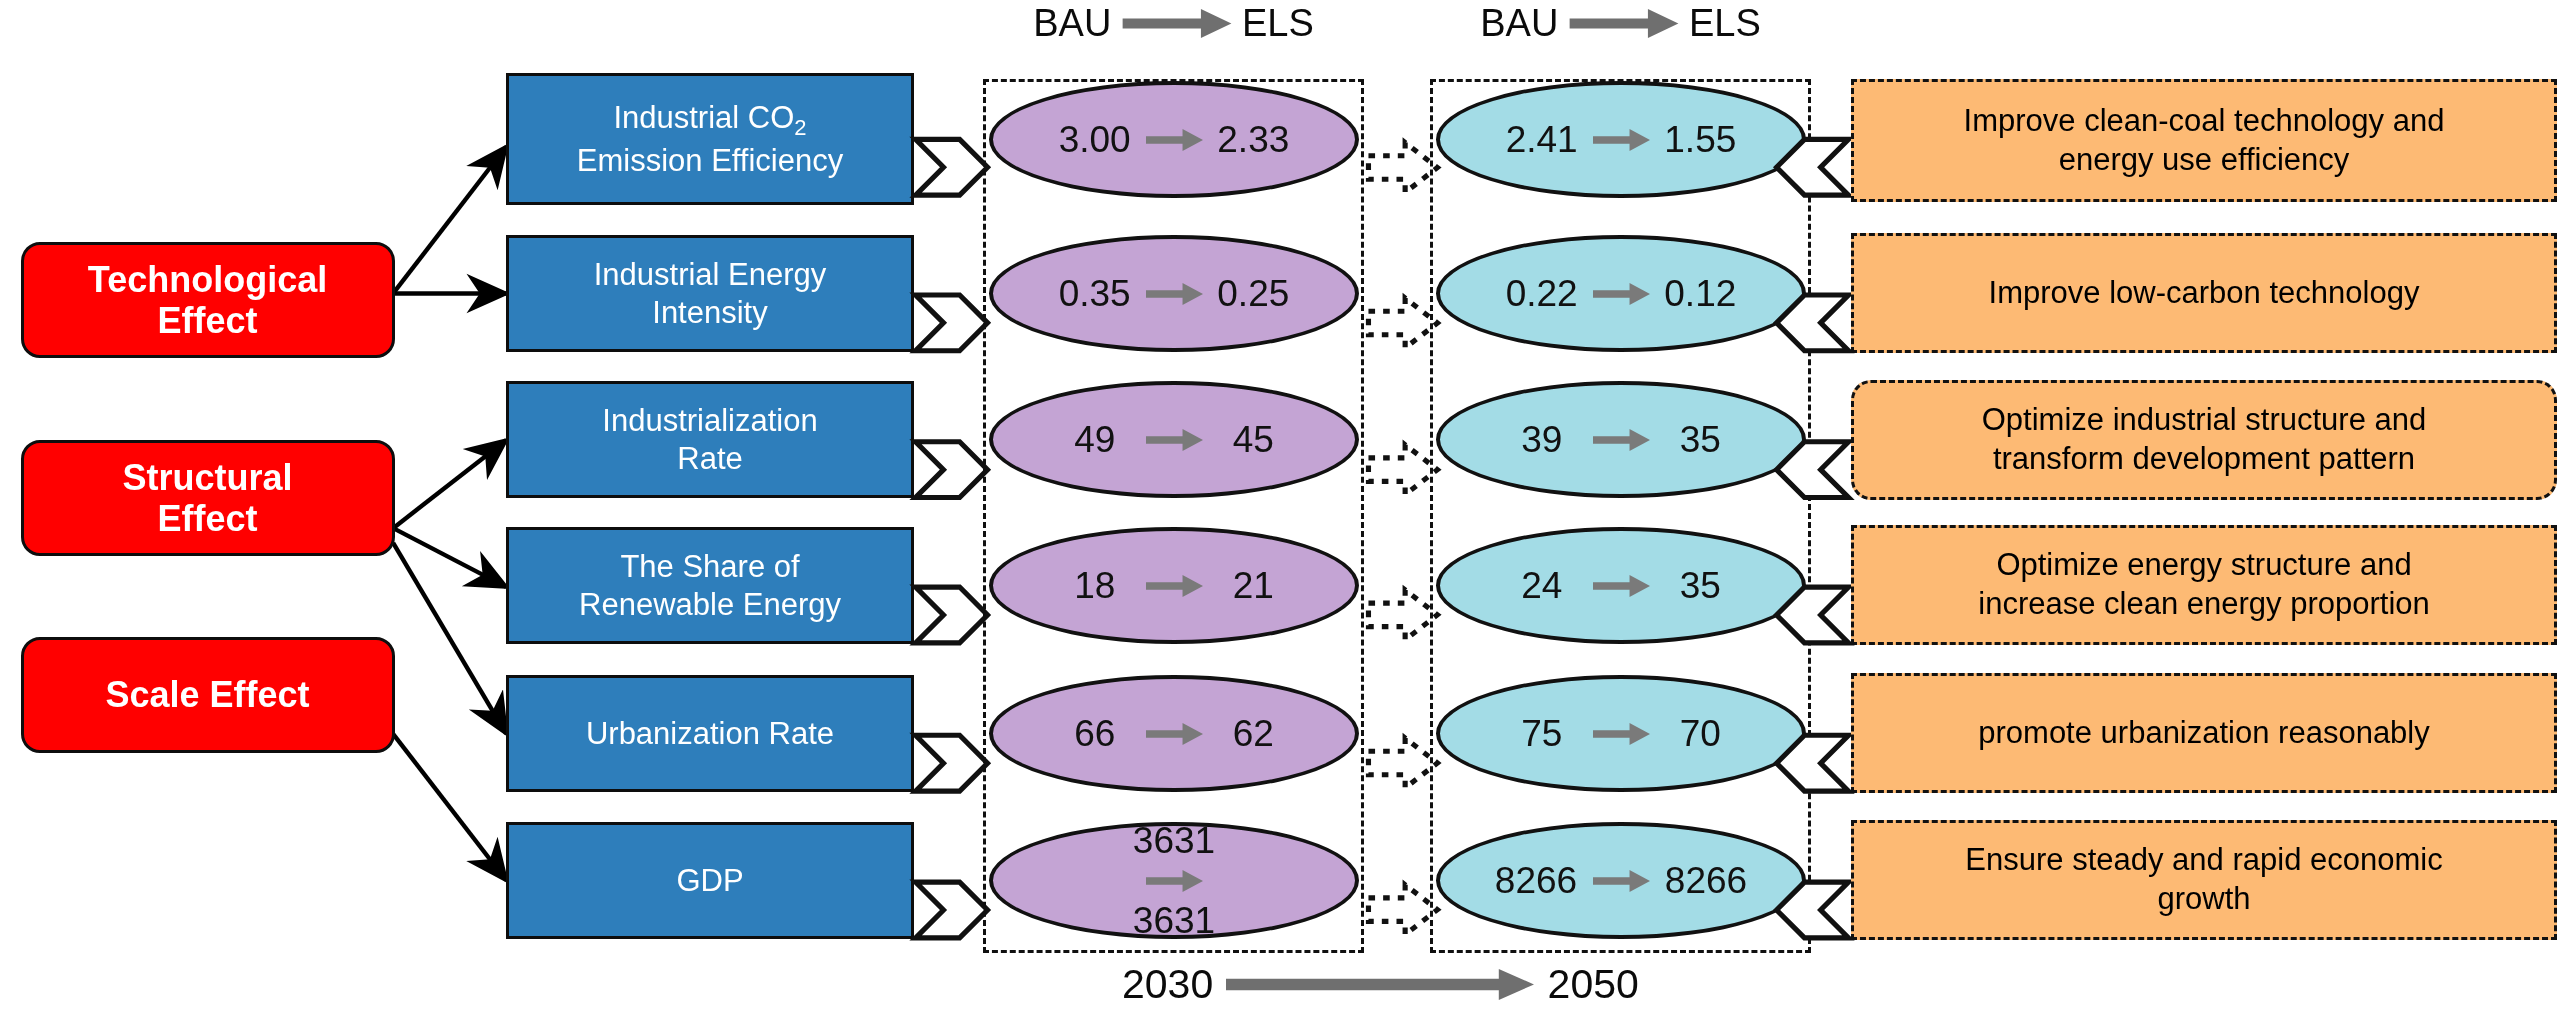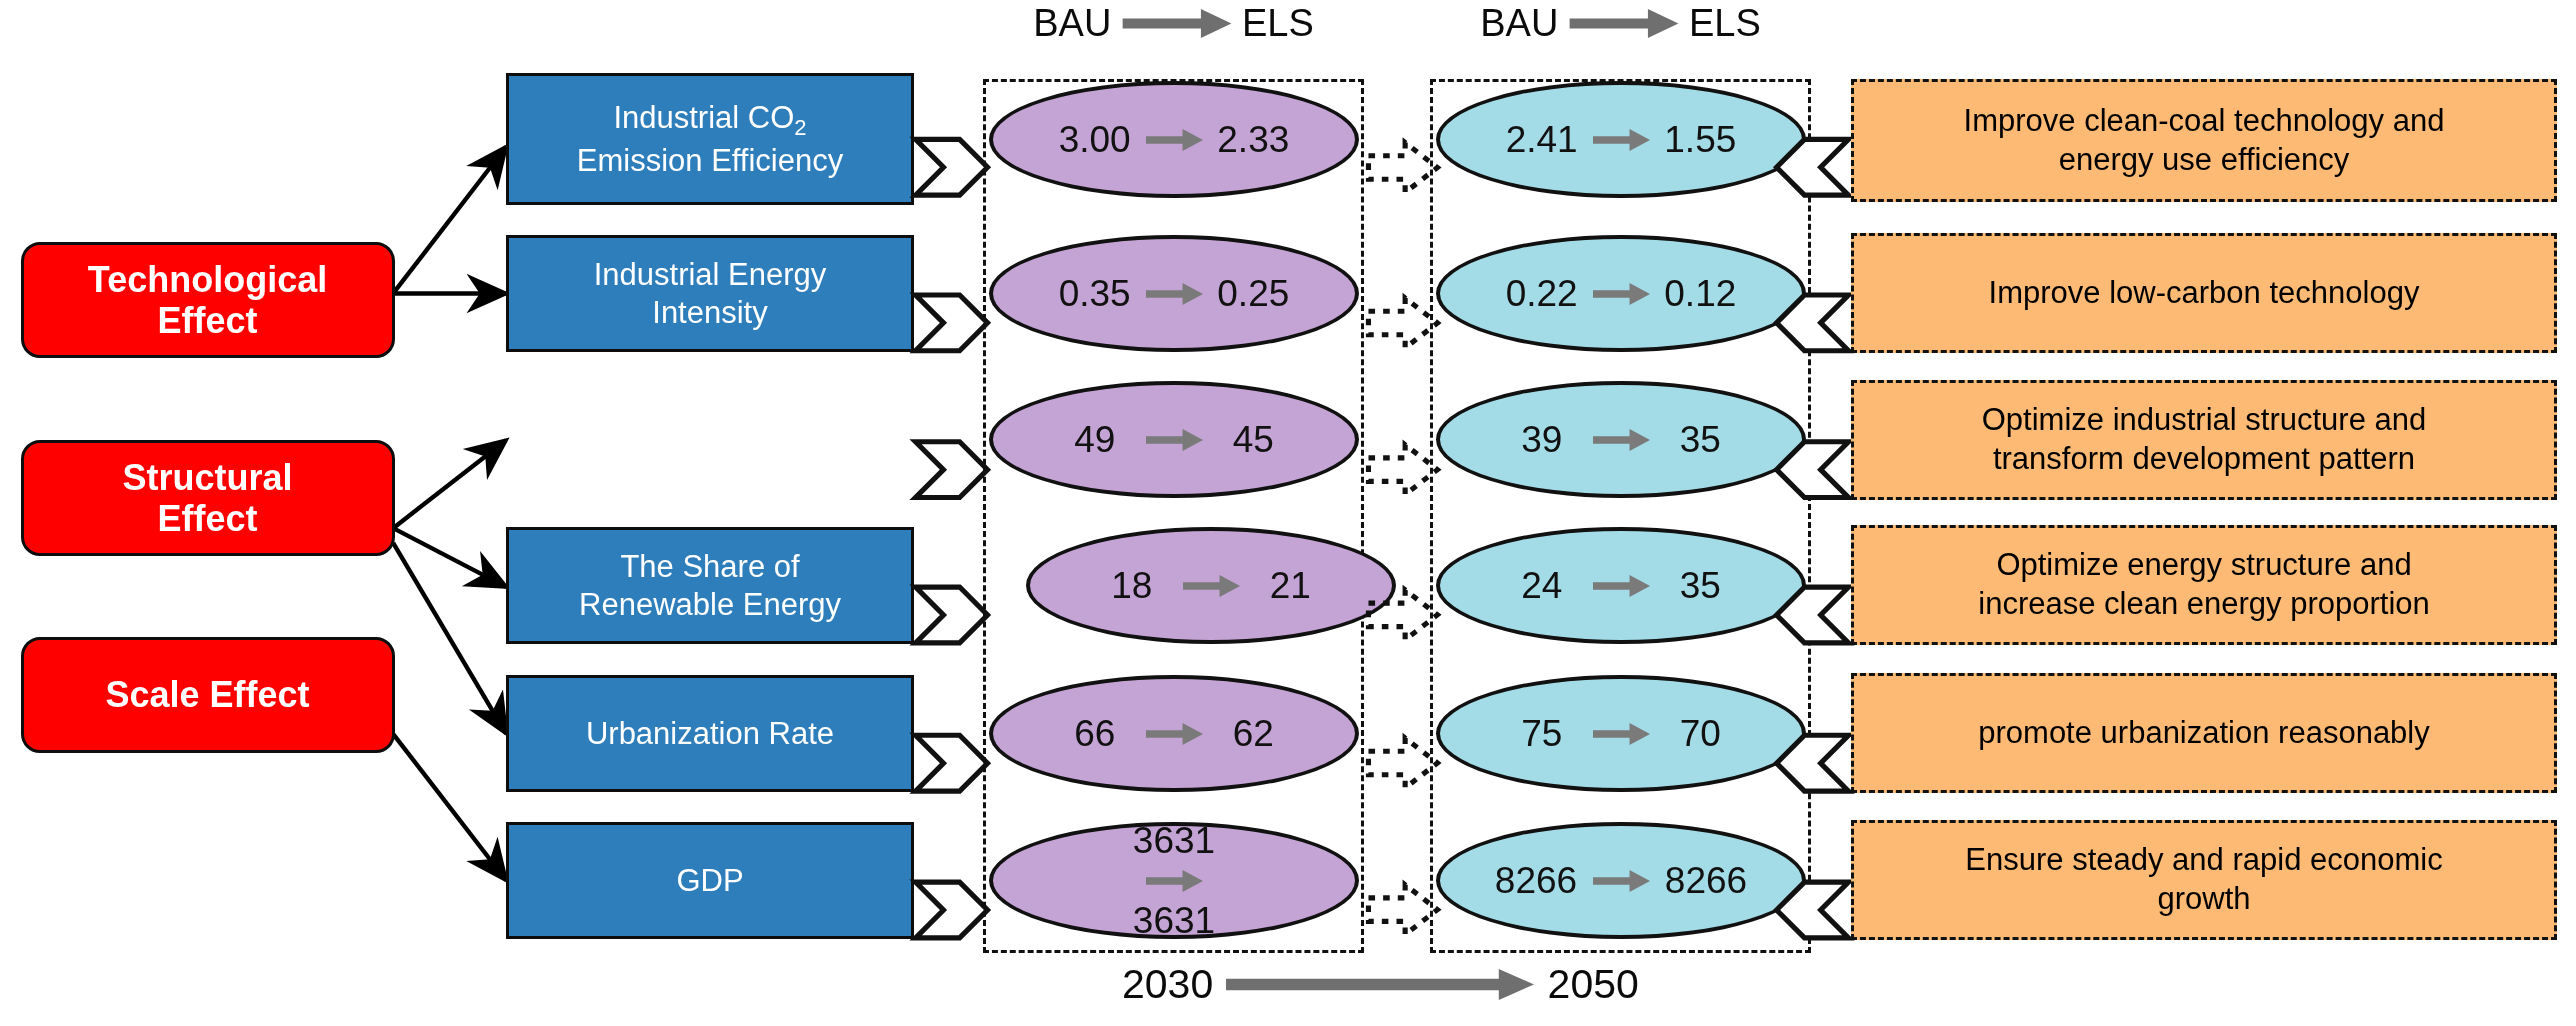--- a/index.html
+++ b/index.html
@@ -166,20 +166,26 @@
     </div>
   </div>
 
   <div class="abs blue-box" style="left:506px;top:235px;width:408px;height:117px;">
     <div>
       <div>Industrial Energy</div>
       <div>Intensity</div>
     </div>
   </div>
 
+  <div class="abs blue-box" style="left:506px;top:381px;width:408px;height:117px;">
+    <div>
+      <div>Industrialization</div>
+      <div>Rate</div>
+    </div>
+  </div>
 
   <div class="abs blue-box" style="left:506px;top:527px;width:408px;height:117px;">
     <div>
       <div>The Share of</div>
       <div>Renewable Energy</div>
     </div>
   </div>
 
   <div class="abs blue-box" style="left:506px;top:675px;width:408px;height:117px;">
     <div>
@@ -235,21 +241,21 @@
       <span class="ell-val">49</span>
       <span class="fat-arrow">
         <svg width="57" height="22" viewBox="0 0 78 30">
             <path d="M0,10 L50,10 L50,0 L78,15 L50,30 L50,20 L0,20 Z" fill="#7A7A7A"></path>
           </svg>
       </span>
       <span class="ell-val">45</span>
     </div>
   </div>
 
-  <div class="abs ellipse purple" style="left:1026px;top:527px;width:370px;height:117px;">
+  <div class="abs ellipse purple" style="left:989px;top:527px;width:370px;height:117px;">
     <div class="ell-inner">
       <span class="ell-val">18</span>
       <span class="fat-arrow">
         <svg width="57" height="22" viewBox="0 0 78 30">
             <path d="M0,10 L50,10 L50,0 L78,15 L50,30 L50,20 L0,20 Z" fill="#7A7A7A"></path>
           </svg>
       </span>
       <span class="ell-val">21</span>
     </div>
   </div>
@@ -380,21 +386,21 @@
       <div>energy use efficiency</div>
     </div>
   </div>
 
   <div class="abs green-box" style="left:1851px;top:233px;width:706px;height:120px;">
     <div>
       <div>Improve low-carbon technology</div>
     </div>
   </div>
 
-  <div class="abs green-box" style="left:1851px;top:380px;width:706px;height:120px;">
+  <div class="abs green-box" style="left:1851px;top:380px;width:706px;height:120px;border-radius:20px;">
     <div>
       <div>Optimize industrial structure and</div>
       <div>transform development pattern</div>
     </div>
   </div>
 
   <div class="abs green-box" style="left:1851px;top:525px;width:706px;height:120px;">
     <div>
       <div>Optimize energy structure and</div>
       <div>increase  clean energy proportion</div>

